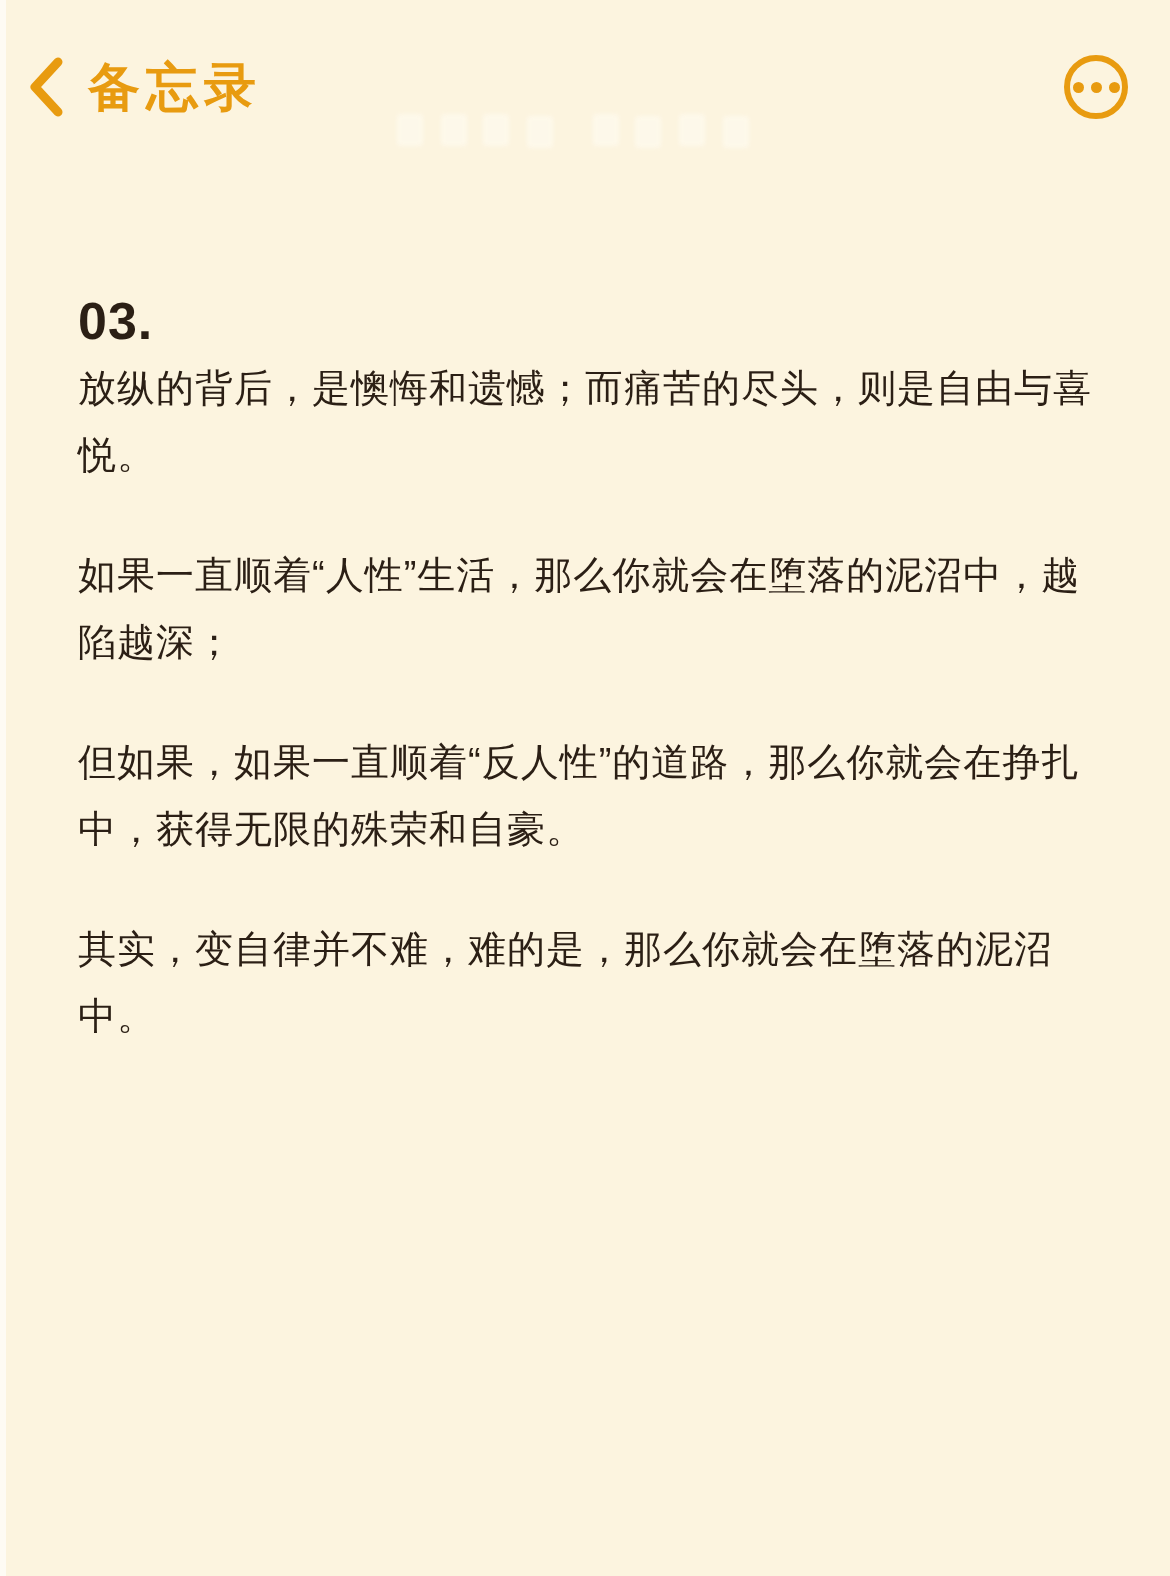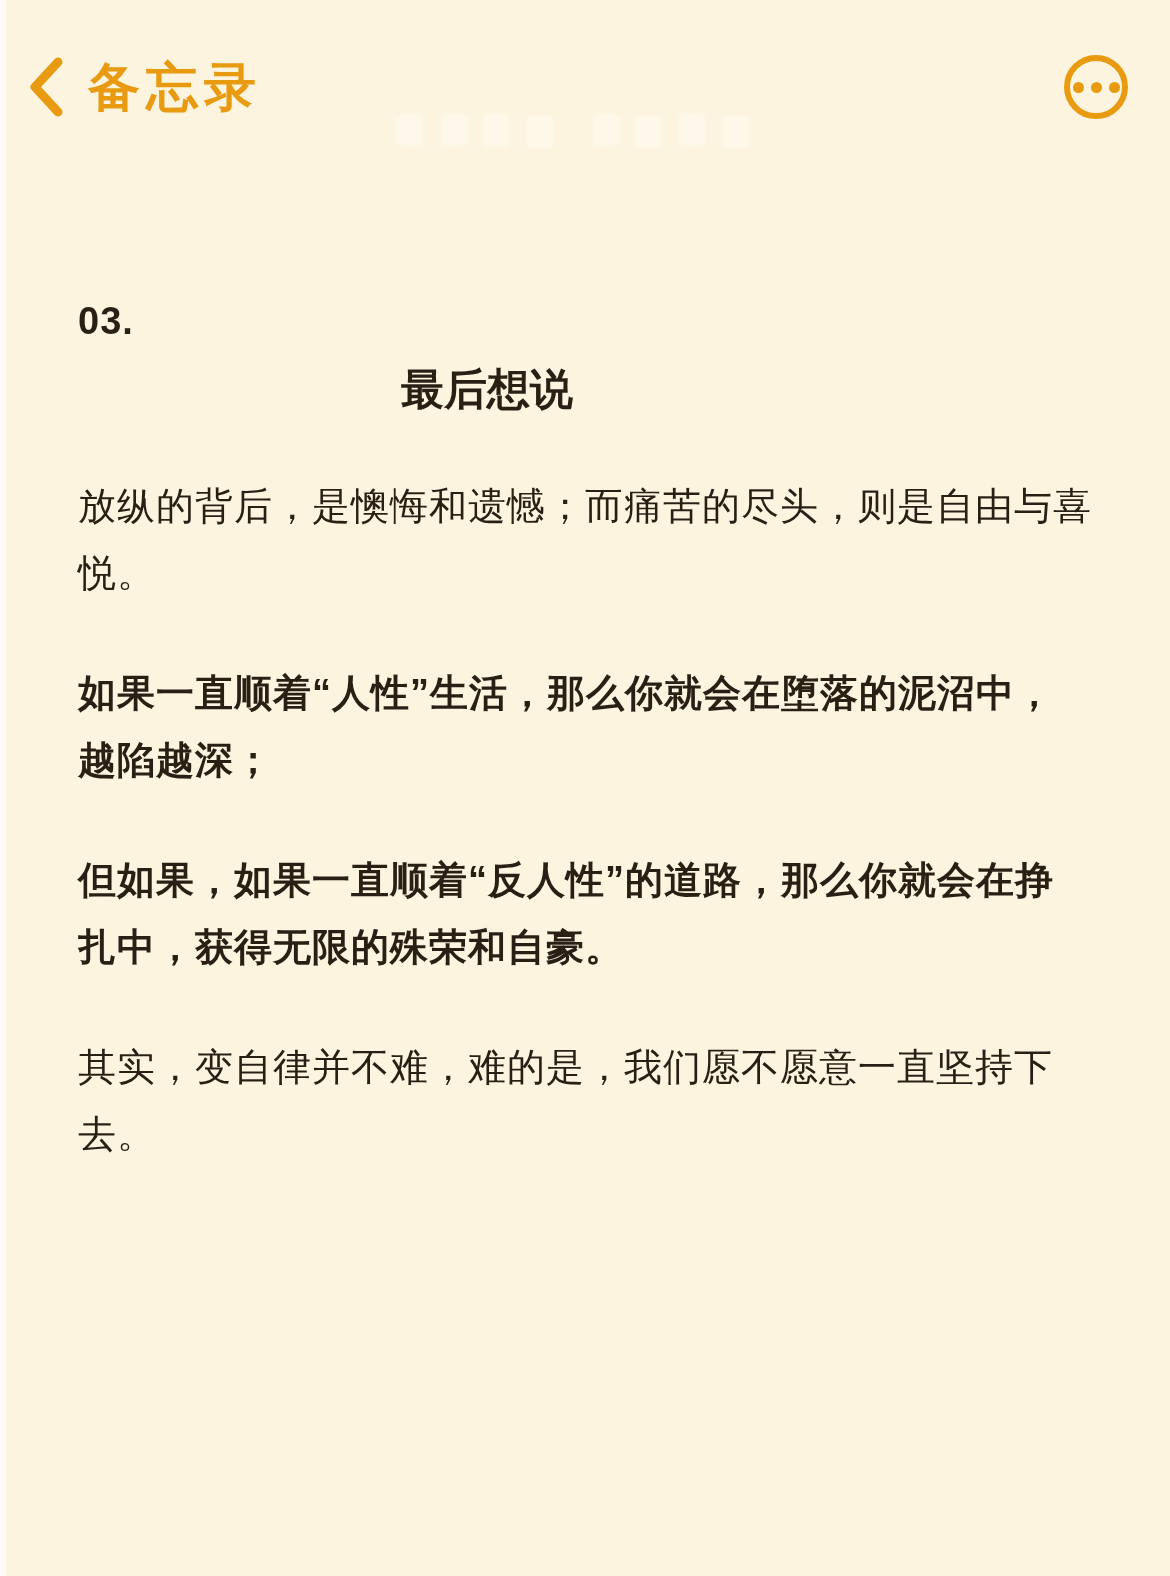--- a/index.html
+++ b/index.html
@@ -60,42 +60,42 @@
                 196px 0 0 #FFFDF4, 238px 2px 0 #FFFDF4, 282px 0 0 #FFFDF4,
                 326px 2px 0 #FFFDF4;
   }
 
   
   .note-body {
     position: absolute; top: 287px; left: 0; right: 0;
     padding: 0 78px;
   }
   .section-number {
-    font-size: 38px;
+    font-size: 52px;
     font-weight: 600;
     line-height: 68px;
     letter-spacing: 1px;
   }
   .section-title {
     font-size: 43px;
     font-weight: 800;
     line-height: 68px;
     text-align: center;
     padding-right: 196px; 
     margin-bottom: 50px;
   }
   .para {
     font-size: 38px;
     line-height: 67px;
     font-weight: 400;
     letter-spacing: 1px;
     margin-bottom: 53px;
     word-break: break-all;
   }
-  .para.bold { font-weight: 700; }
+  .para.bold { font-weight: 400; }
 </style>
 </head>
 <body>
 
 <div class="page">
 
   <div class="edge-strip"></div>
 
   <div class="header">
     <div class="back-group">
@@ -112,22 +112,21 @@
       <span class="dot"></span>
     </div>
   </div>
 
   <div class="ghost-remnant">
       <i></i>
     </div>
 
   <div class="note-body">
     <div class="section-number">03.</div>
-    <div class="section-title">最后想说</div>
     <div>
         <p class="para">放纵的背后，是懊悔和遗憾；而痛苦的尽头，则是自由与喜悦。</p>
         <p class="para bold">如果一直顺着“人性”生活，那么你就会在堕落的泥沼中，越陷越深；</p>
         <p class="para bold">但如果，如果一直顺着“反人性”的道路，那么你就会在挣扎中，获得无限的殊荣和自豪。</p>
-        <p class="para">其实，变自律并不难，难的是，我们愿不愿意一直坚持下去。</p>
+        <p class="para">其实，变自律并不难，难的是，那么你就会在堕落的泥沼中。</p>
       </div>
   </div>
 
 </div>
 
 </body></html>

